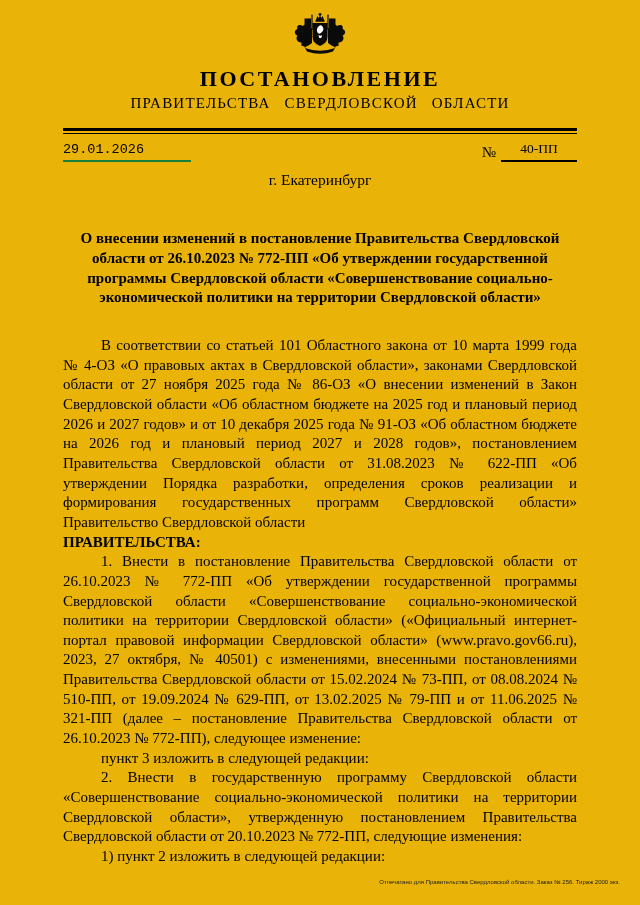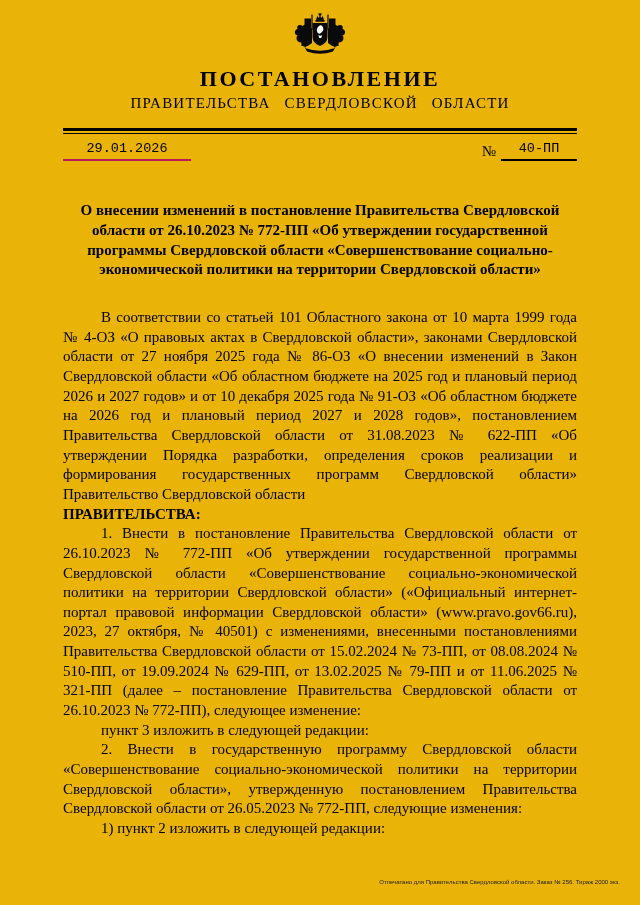--- a/index.html
+++ b/index.html
@@ -41,33 +41,33 @@
   }
 
   .dateline {
     display: flex;
     justify-content: space-between;
     align-items: flex-end;
     margin-top: 7px;
   }
   .date-field {
     width: 128px;
-    border-bottom: 2px solid #be185d;
-    text-align: center;
+    border-bottom: 2px solid #15803d;
+    text-align: left;
     font-family: "Liberation Mono", monospace;
     font-size: 13.5px;
     padding-bottom: 3px;
   }
   .num-field { display: flex; align-items: flex-end; gap: 5px; }
   .num-sign { font-size: 15px; padding-bottom: 1px; }
   .num-value {
     width: 76px;
     border-bottom: 2px solid #000;
     text-align: center;
-    font-family: Liberation Mono, monospace;
+    font-family: Liberation Serif, serif;
     font-size: 13.5px;
     padding-bottom: 3px;
   }
 
   .city { margin-top: 9px; text-align: center; font-size: 15.5px; }
 
   .subject {
     margin: 40px auto 0;
     max-width: 505px;
     text-align: center;
@@ -142,29 +142,30 @@
     <div class="double-rule"></div>
 
     <div class="dateline">
       <div class="date-field">29.01.2026</div>
       <div class="num-field">
         <span class="num-sign">№</span>
         <span class="num-value">40-ПП</span>
       </div>
     </div>
 
+    <div class="city">г. Екатеринбург</div>
 
     <div class="subject">О внесении изменений в постановление Правительства Свердловской области от 26.10.2023 № 772-ПП «Об утверждении государственной программы Свердловской области «Совершенствование социально-экономической политики на территории Свердловской области»</div>
 
     <div class="bodytext">
       <p>В соответствии со статьей 101 Областного закона от 10 марта 1999 года № 4-ОЗ «О правовых актах в Свердловской области», законами Свердловской области от 27 ноября 2025 года № 86-ОЗ «О внесении изменений в Закон Свердловской области «Об областном бюджете на 2025 год и плановый период 2026 и 2027 годов» и от 10 декабря 2025 года № 91-ОЗ «Об областном бюджете на 2026 год и плановый период 2027 и 2028 годов», постановлением Правительства Свердловской области от 31.08.2023 № 622-ПП «Об утверждении Порядка разработки, определения сроков реализации и формирования государственных программ Свердловской области» Правительство Свердловской области</p>
       <p class="resolves">ПРАВИТЕЛЬСТВА:</p>
       <p>1. Внести в постановление Правительства Свердловской области от 26.10.2023 № 772-ПП «Об утверждении государственной программы Свердловской области «Совершенствование социально-экономической политики на территории Свердловской области» («Официальный интернет-портал правовой информации Свердловской области» (www.pravo.gov66.ru), 2023, 27 октября, № 40501) с изменениями, внесенными постановлениями Правительства Свердловской области от 15.02.2024 № 73-ПП, от 08.08.2024 № 510-ПП, от 19.09.2024 № 629-ПП, от 13.02.2025 № 79-ПП и от 11.06.2025 № 321-ПП (далее – постановление Правительства Свердловской области от 26.10.2023 № 772-ПП), следующее изменение:</p>
       <p>пункт 3 изложить в следующей редакции:</p>
-      <p>2. Внести в государственную программу Свердловской области «Совершенствование социально-экономической политики на территории Свердловской области», утвержденную постановлением Правительства Свердловской области от 26.05.2023 № 772-ПП, следующие изменения:</p>
+      <p>2. Внести в государственную программу Свердловской области «Совершенствование социально-экономической политики на территории Свердловской области», утвержденную постановлением Правительства Свердловской области от 20.10.2023 № 772-ПП, следующие изменения:</p>
       <p>1) пункт 2 изложить в следующей редакции:</p>
     </div>
 
   </div>
 
   <div class="print-note">Отпечатано для Правительства Свердловской области. Заказ № 256. Тираж 2000 экз.</div>
 
 </div>
 
 </body></html>

